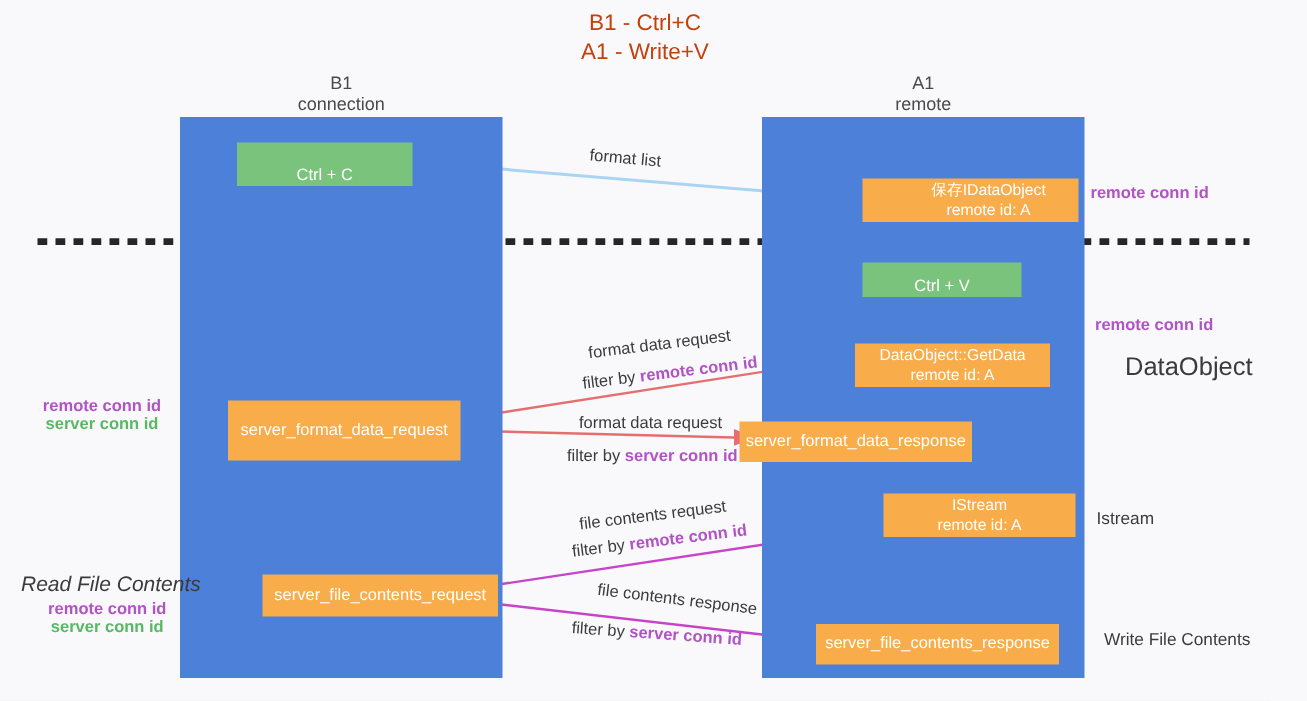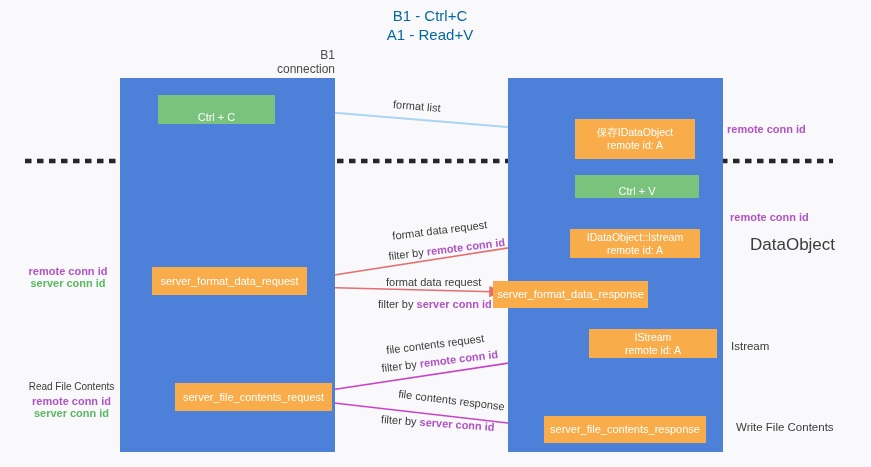--- a/index.html
+++ b/index.html
@@ -1,20 +1,20 @@
 <!DOCTYPE html>
 <html><head>
 <meta charset="utf-8">
 <style>
   html,body{margin:0;padding:0;}
   body{background:#e8e8e8;font-family:"Liberation Sans",sans-serif;}
   .stage{position:relative;width:871px;height:467px;background:#f9f9fb;overflow:hidden;}
   .abs{position:absolute;}
-  .title{left:300px;top:6px;width:260px;text-align:center;font-size:15px;line-height:19px;color:#0369a1;}
-  .lane-header{width:215px;text-align:right;font-size:12px;line-height:14px;color:#4a4a4a;}
+  .title{left:300px;top:6px;width:260px;text-align:center;font-size:15px;line-height:19px;color:#c2410c;}
+  .lane-header{width:215px;text-align:center;font-size:12px;line-height:14px;color:#4a4a4a;}
   .lane{width:215px;height:374px;top:78px;background:#4d81d9;}
   .node{display:flex;flex-direction:column;align-items:center;justify-content:center;
         color:#fff;font-size:11px;text-align:center;line-height:13px;}
   .orange{background:#f8ac4a;}
   .green{background:#79c37c;justify-content:flex-end;}
   .node.small{font-size:10.5px;}
   .lbl{font-size:11px;color:#3b3b3b;white-space:nowrap;}
   .lbl b{font-weight:bold;}
   .purple{color:#b153c4;font-weight:bold;}
   .greent{color:#58b863;font-weight:bold;}
@@ -47,50 +47,54 @@
     <line x1="633" y1="199" x2="633" y2="222" stroke="#2b2b2b" stroke-width="1.8" marker-end="url(#mBlack)"></line>
     <line x1="681" y1="258" x2="694" y2="320" stroke="#2b2b2b" stroke-width="1.8" marker-end="url(#mBlack)"></line>
     <line x1="572" y1="238" x2="315" y2="278" stroke="#e56e6e" stroke-width="1.6" marker-end="url(#mRed)"></line>
     <line x1="306" y1="287" x2="502" y2="292" stroke="#e56e6e" stroke-width="1.6" marker-end="url(#mRed)"></line>
     <line x1="589" y1="351" x2="317" y2="392" stroke="#c843c8" stroke-width="1.6" marker-end="url(#mMag)"></line>
     <line x1="308" y1="400" x2="534" y2="426" stroke="#c843c8" stroke-width="1.6" marker-end="url(#mMag)"></line>
   </svg>
 
   <div class="abs title">
     <div>B1 - Ctrl+C</div>
-    <div>A1 - Read+V</div>
+    <div>A1 - Write+V</div>
   </div>
 
   <div class="abs lane-header" style="left:120px;top:48px;">
     <div>B1</div>
     <div>connection</div>
+  </div>
+  <div class="abs lane-header" style="left:508px;top:48px;">
+    <div>A1</div>
+    <div>remote</div>
   </div>
 
   <div class="abs lane" style="left:120px;"></div>
   <div class="abs lane" style="left:508px;"></div>
 
   <div class="abs node green" style="left:158px;top:95px;width:117px;height:29px;">
     <div>Ctrl + C</div>
   </div>
 
-  <div class="abs node orange small" style="left:575px;top:119px;width:120px;height:40px;">
+  <div class="abs node orange small" style="left:575px;top:119px;width:120px;height:29px;padding-left:24px;">
     <div>保存IDataObject</div>
     <div>remote id: A</div>
   </div>
 
-  <div class="abs node green" style="left:575px;top:175px;width:124px;height:23px;">
+  <div class="abs node green" style="left:575px;top:175px;width:106px;height:23px;">
     <div>Ctrl + V</div>
   </div>
 
   <div class="abs node orange small" style="left:570px;top:229px;width:130px;height:29px;">
-    <div>IDataObject::Istream</div>
+    <div>DataObject::GetData</div>
     <div>remote id: A</div>
   </div>
 
-  <div class="abs node orange" style="left:152px;top:267px;width:155px;height:28px;">
+  <div class="abs node orange" style="left:152px;top:267px;width:155px;height:40px;">
     <div>server_format_data_request</div>
   </div>
 
   <div class="abs node orange" style="left:493px;top:281px;width:155px;height:27px;">
     <div>server_format_data_response</div>
   </div>
 
   <div class="abs node orange small" style="left:589px;top:329px;width:128px;height:29px;">
     <div>IStream</div>
     <div>remote id: A</div>
@@ -108,21 +112,21 @@
   <div class="abs lbl purple" style="left:730px;top:211px;">remote conn id</div>
   <div class="abs lbl dark" style="left:750px;top:235px;font-size:17px;">DataObject</div>
   <div class="abs lbl dark" style="left:731px;top:340px;font-size:11.5px;">Istream</div>
   <div class="abs lbl dark" style="left:736px;top:421px;font-size:11.5px;">Write File Contents</div>
 
   <div class="abs ctr" style="left:18px;top:265px;width:100px;">
     <div class="lbl purple">remote conn id</div>
     <div class="lbl greent">server conn id</div>
   </div>
   <div class="abs ctr" style="left:14px;top:381px;width:115px;">
-    <div class="lbl dark" style="font-size:10px;">Read File Contents</div>
+    <div class="lbl dark" style="font-size:14px;font-style:italic;">Read File Contents</div>
     <div class="lbl purple" style="margin-top:3px;">remote conn id</div>
     <div class="lbl greent">server conn id</div>
   </div>
 
   <div class="abs lbl" style="left:393px;top:100px;transform:rotate(5deg);">format list</div>
 
   <div class="abs lbl" style="left:392px;top:224px;transform:rotate(-7deg);">format data request</div>
   <div class="abs lbl" style="left:388px;top:243px;transform:rotate(-7deg);">
     <span>filter by</span>
     <b class="purple">remote conn id</b>

